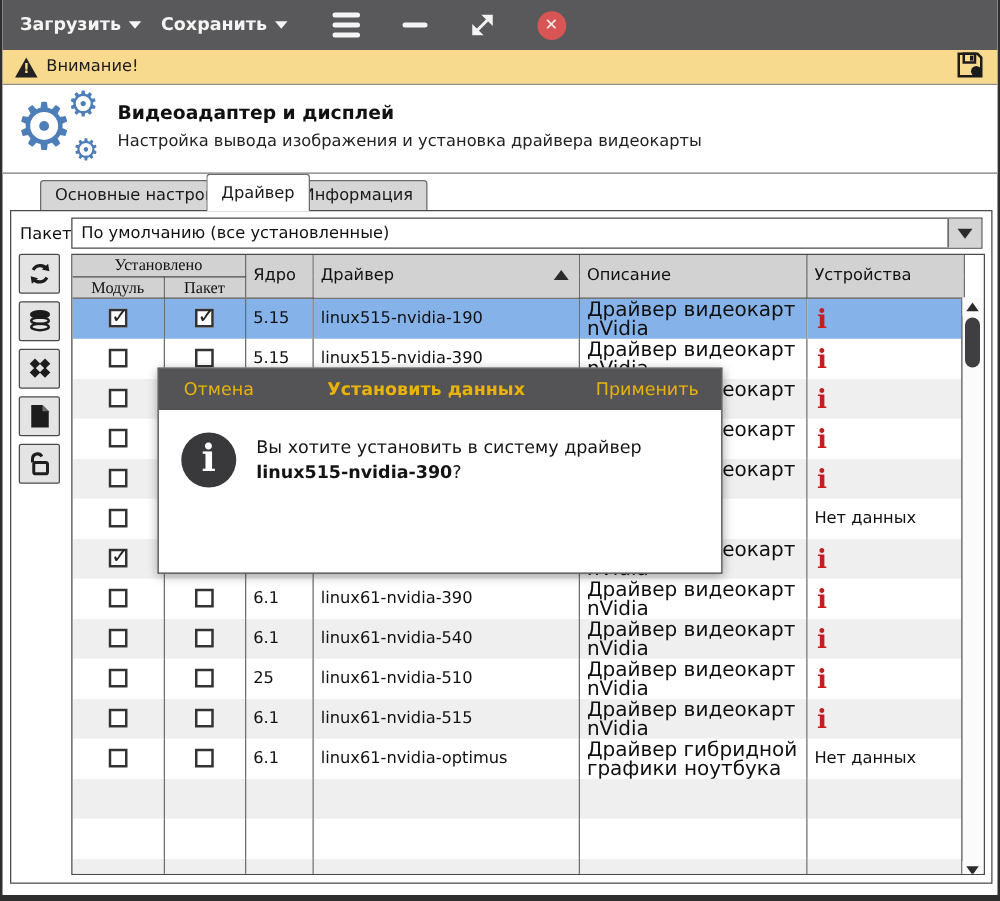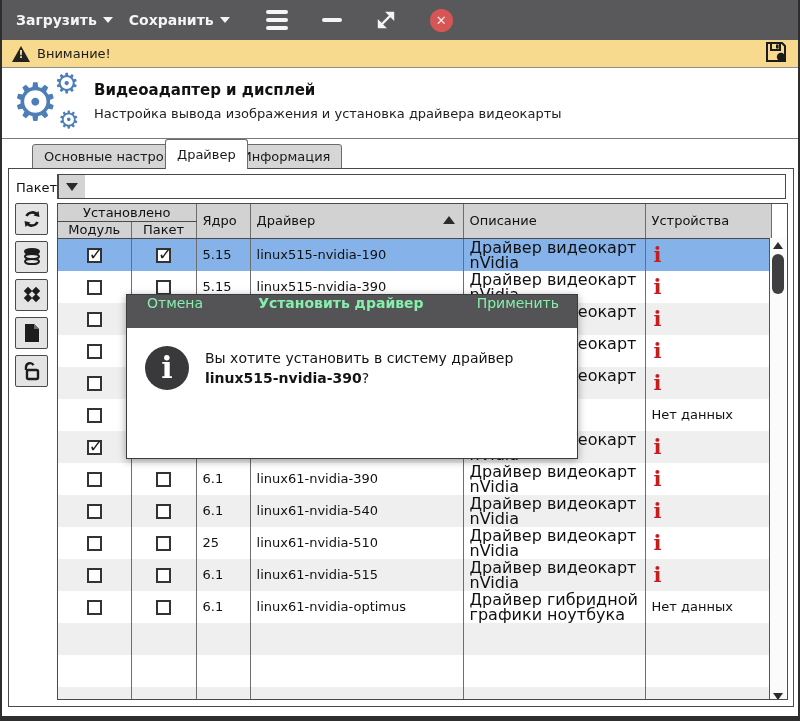--- a/index.html
+++ b/index.html
@@ -70,21 +70,21 @@
   .tool-btn svg { display:block; }
 
   
   .tablewrap { position:absolute; left:48px; top:34px; width:731px; height:497px; overflow:hidden;
                border:1px solid #4a4a4a; background:#fff; }
   table { border-collapse:collapse; table-layout:fixed; width:713px; }
   col.c-mod {width:73px;} col.c-pkg {width:65px;} col.c-ker {width:54px;}
   col.c-drv {width:213px;} col.c-dsc {width:182px;} col.c-dev {width:126px;}
   th { background:#d2d2d2; font-weight:normal; font-size:13px; color:#111;
        border-right:1px solid #6e6e6e; border-bottom:1px solid #4a4a4a; height:17px; padding:0 6px; }
-  th.center { text-align:center; padding:0; }
+  th.center { text-align:center; padding:0;font-family:Liberation Serif, serif; }
   th.lefty { text-align:left; vertical-align:middle; }
   th.sortable { position:relative; }
   .sort-arrow { position:absolute; right:8px; top:12px; width:0; height:0;
                 border-left:6px solid transparent; border-right:6px solid transparent;
                 border-bottom:8px solid #2b2b2b; }
   td { border-right:1px solid #6e6e6e; font-size:13px; color:#111; height:32px; padding:0 6px;
        vertical-align:middle; overflow:hidden; }
   tr.alt td { background:#efefef; }
   tr.sel td { background:#85b2e9; }
   td.c-check { text-align:center; padding:0; }
@@ -105,21 +105,21 @@
   .tri-up { width:0; height:0; border-left:5px solid transparent; border-right:5px solid transparent;
             border-bottom:7px solid #2b2b2b; }
   .tri-down { width:0; height:0; border-left:5px solid transparent; border-right:5px solid transparent;
               border-top:7px solid #2b2b2b; }
   .vs-thumb { position:absolute; left:2px; top:16px; width:12px; height:40px; background:#3f3f41;
               border-radius:6px; }
 
   
   .dialog { position:absolute; left:124px; top:294px; width:452px; height:165px; background:#fff;
             z-index:20; box-shadow:0 2px 8px rgba(0,0,0,.35); border:1px solid #3c3c3c; }
-  .dlg-header { height:33px; background:#545456; color:#86efac; display:flex; 
+  .dlg-header { height:33px; background:#545456; color:#eab308; display:flex; align-items:center;
                 font-size:14px; }
   .dlg-cancel { padding:0 20px; }
   .dlg-title { flex:1; text-align:center; font-weight:bold; }
   .dlg-apply { padding:0 18px; }
   .dlg-body { display:flex; padding:18px 14px 0 18px; gap:16px; }
   .dlg-icon { width:44px; height:44px; border-radius:50%; background:#39393b; flex:0 0 44px;
               display:flex; align-items:center; justify-content:center; }
   .dlg-icon span { font-family:"DejaVu Serif","Liberation Serif",serif; color:#fff; font-weight:bold;
                    font-size:30px; line-height:1; }
   .dlg-text { font-size:14px; color:#141414; line-height:20px; padding-top:2px; max-width:350px; }
@@ -192,20 +192,21 @@
     </div>
     <div class="tab" style="left:228px;">
       <span>Информация</span>
     </div>
   </div>
 
   <div class="panel">
 
     <div class="kernel-label">Пакет:</div>
     <div class="combo">
+      <div class="combo-value">По умолчанию (все установленные)</div>
       <div class="combo-btn">
         <span class="caret"></span>
       </div>
     </div>
 
     <div class="vtoolbar">
       <div class="tool-btn">
         <span>
           <svg width="20" height="20" viewBox="0 0 20 20" fill="none" stroke="#1d1d1d" stroke-width="2.6">
             <path d="M4.5 7 a6.5 6.5 0 0 1 11 -1"></path>
@@ -409,21 +410,21 @@
         <div class="vs-btn vs-down">
             <span class="tri-down"></span>
           </div>
       </div>
     </div>
   </div>
 
   <div class="dialog">
     <div class="dlg-header">
       <span class="dlg-cancel">Отмена</span>
-      <span class="dlg-title">Установить драйвер</span>
+      <span class="dlg-title">Установить данных</span>
       <span class="dlg-apply">Применить</span>
     </div>
     <div class="dlg-body">
       <div class="dlg-icon">
           <span>i</span>
         </div>
       <div class="dlg-text"><span>Вы хотите установить в систему драйвер </span><b>linux515-nvidia-390</b><span>?</span></div>
     </div>
   </div>
 

